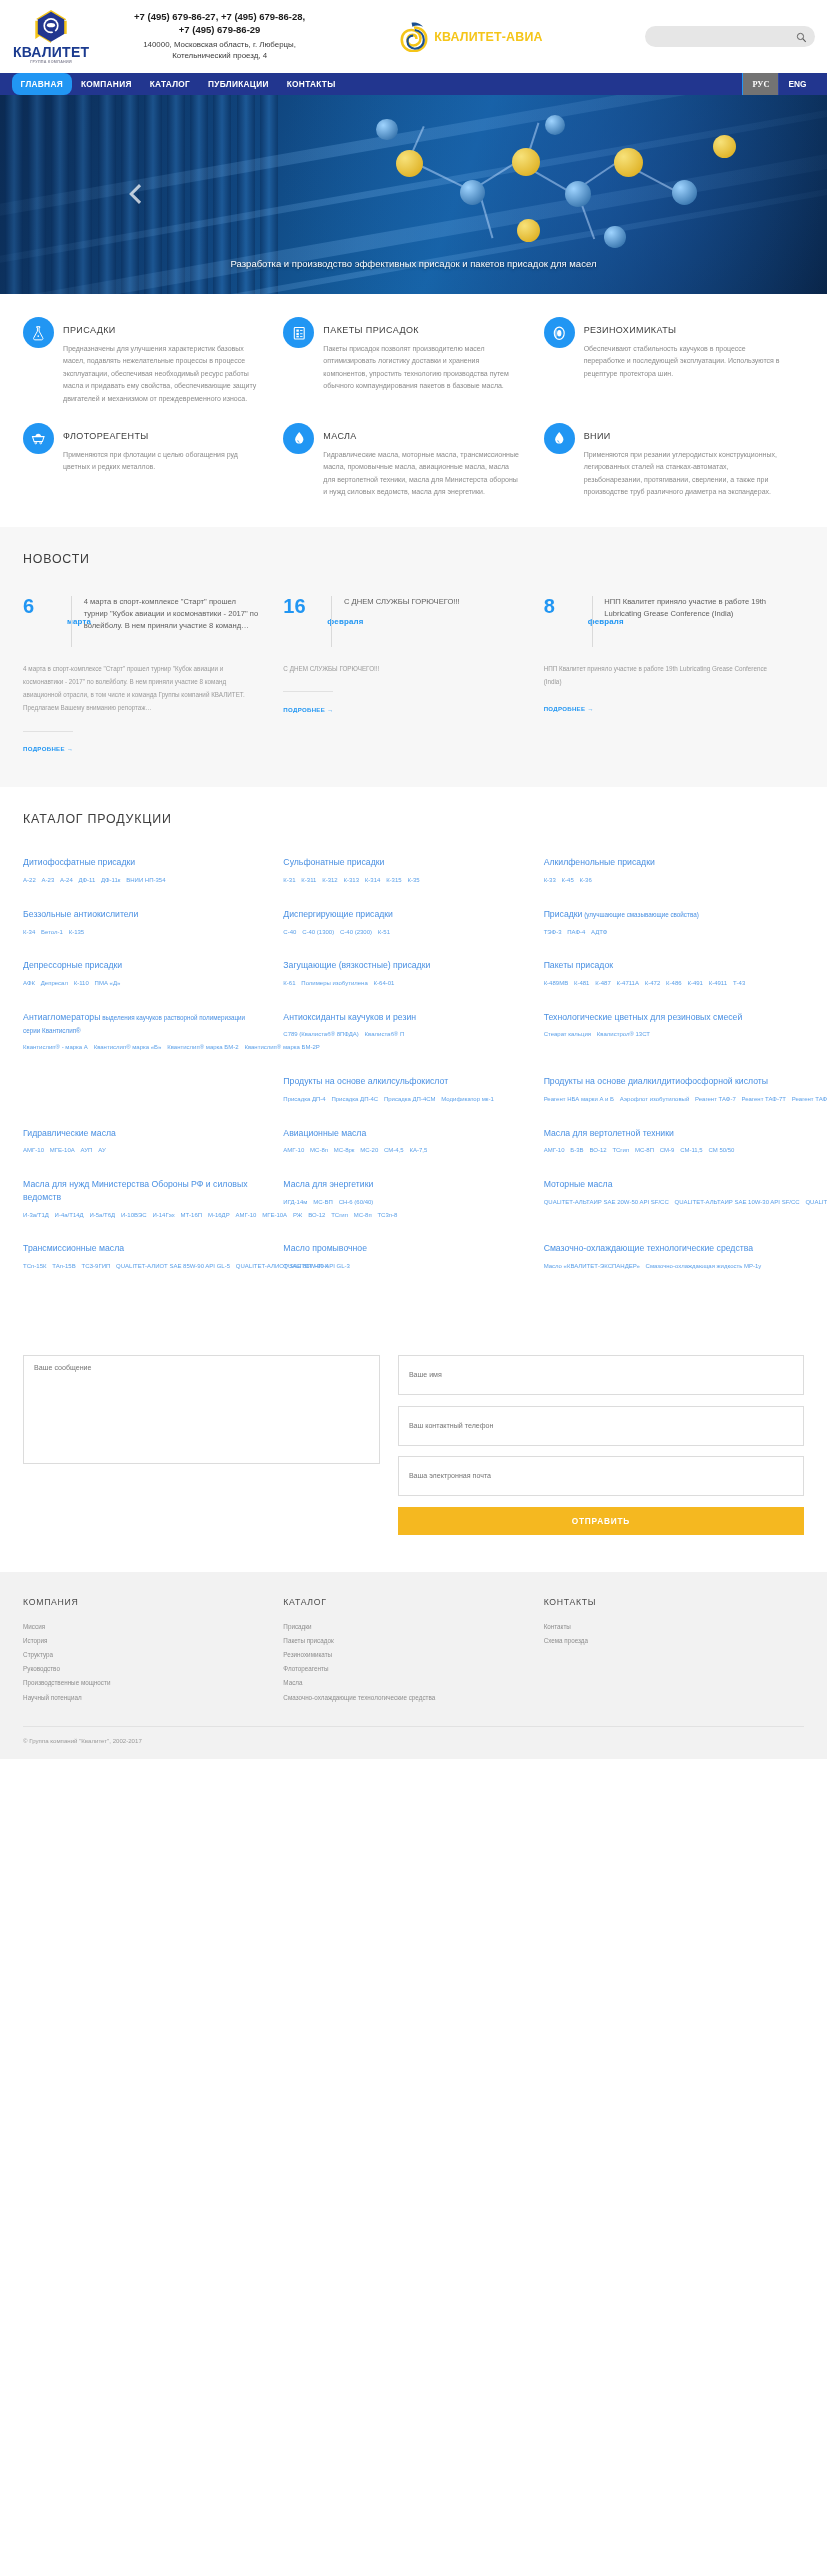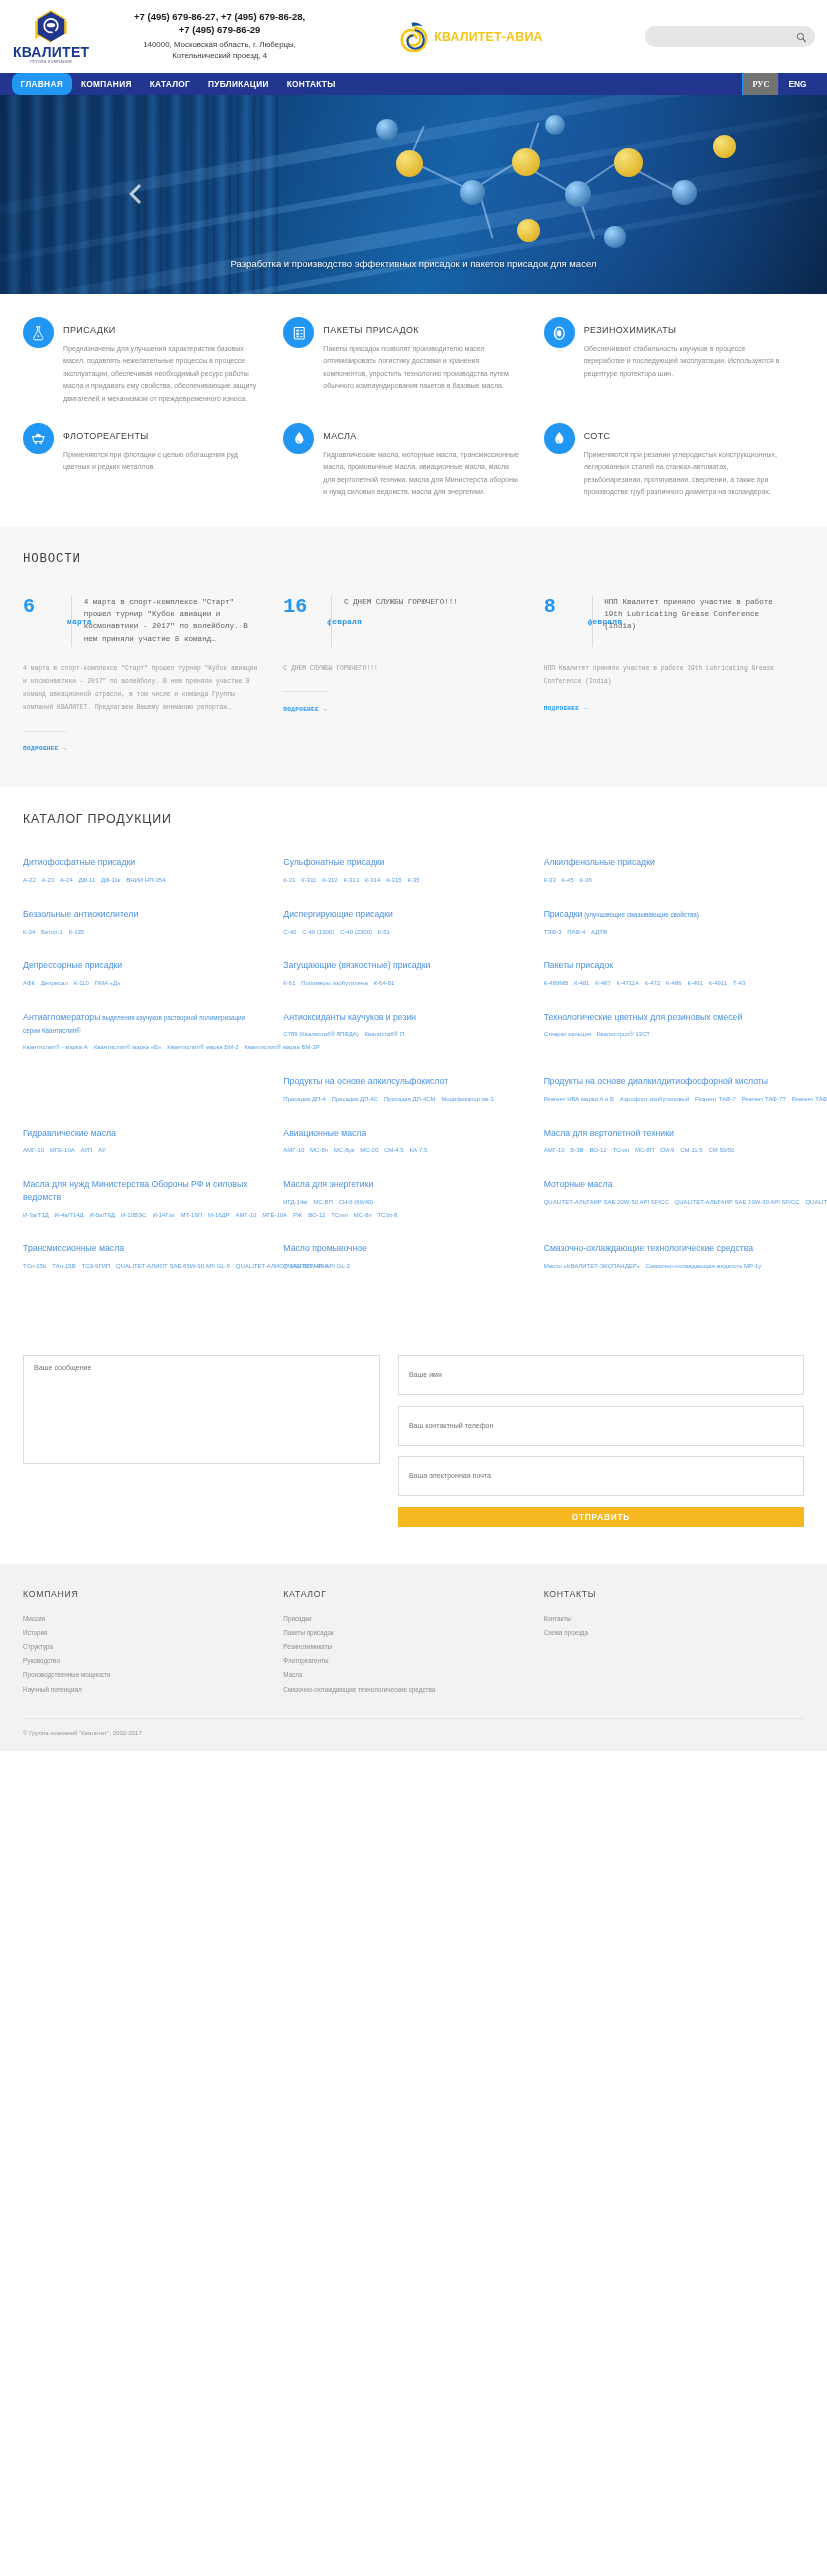--- a/index.html
+++ b/index.html
@@ -210,21 +210,20 @@
     line-height: 1.78;
     color: #8c8c8c;
   }
   .svc-row.second { margin-top: 18px; }
 
   
   .news-section {
     background: #f7f7f7;
     padding: 25px 0 33px;
     margin-top: 13.2px;
-    font-family: Liberation Mono, monospace;
   }
   .section-title {
     font-size: 12.4px;
     color: #3d3d3d;
     letter-spacing: 0.8px;
     margin-bottom: 30px;
   }
   .news-row { display: flex; }
   .news-col { width: 33.333%; padding-right: 25px; }
   .news-head { display: flex; min-height: 51px; }
@@ -309,21 +308,21 @@
     width: 100%; height: 40px;
     border: 0.8px solid #dcdcdc;
     padding: 0 10px;
     font-size: 7.1px;
     color: #9a9a9a;
     outline: none;
     margin-bottom: 10.8px;
     font-family: "Liberation Sans", sans-serif;
   }
   .submit-btn {
-    width: 100%; height: 20px;
+    width: 100%; height: 28px;
     background: #f5b820;
     border: 0;
     color: #ffffff;
     font-size: 8.3px;
     font-weight: bold;
     letter-spacing: 0.8px;
     cursor: pointer;
     font-family: "Liberation Sans", sans-serif;
   }
 
@@ -551,21 +550,21 @@
       </div>
 
       <div class="svc-col">
         <div class="svc-icon">
           <svg viewBox="0 0 20 20">
               <path d="M10 2.5c3.2 4 5 6.4 5 9a5 5 0 0 1-10 0c0-2.6 1.8-5 5-9z" fill="#fff"></path>
               <path d="M8.2 12.5a2.4 2.4 0 0 0 2 2.4" fill="none" stroke="#2196f3" stroke-width="1"></path>
             </svg>
         </div>
         <div class="svc-body">
-          <div class="svc-title">СОТС</div>
+          <div class="svc-title">ВНИИ</div>
           <div class="svc-text">Применяются при резании углеродистых конструкционных, легированных сталей на станках-автоматах, резьбонарезании, протягивании, сверлении, а также при производстве труб различного диаметра на экспандерах.</div>
         </div>
       </div>
 
     </div>
   </div>
 </div>
 
 <div class="news-section">
   <div class="container">

